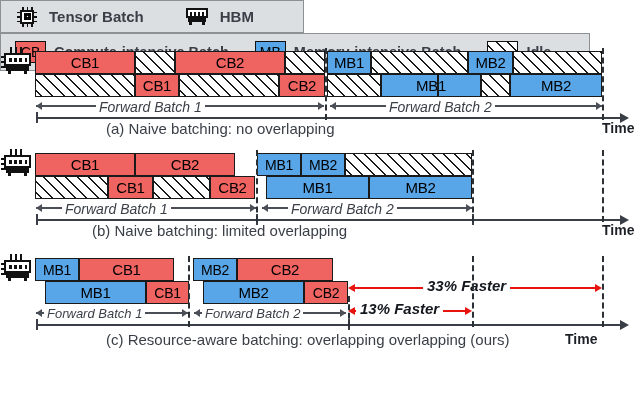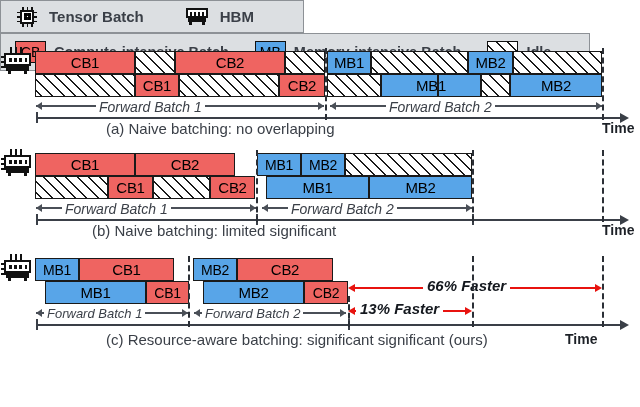--- a/index.html
+++ b/index.html
@@ -227,21 +227,21 @@
 
 <div class="axis" style="left:36px;top:219px;width:586px"></div>
 <div class="arrowhead" style="left:620px;top:215px"></div>
 <div class="tick" style="left:36px;top:214px;height:11px"></div>
 <div class="tick" style="left:256px;top:214px;height:11px"></div>
 <div class="tick" style="left:472px;top:214px;height:11px"></div>
 <div class="vdash" style="left:256px;top:150px;height:72px"></div>
 <div class="vdash" style="left:472px;top:150px;height:72px"></div>
 <div class="vdash" style="left:602px;top:150px;height:72px"></div>
 <div class="timelbl" style="left:602px;top:222px">Time</div>
-<div class="caption" style="left:92px;top:222px">(b) Naive batching: limited significant</div>
+<div class="caption" style="left:92px;top:222px">(b) Naive batching: limited overlapping</div>
 
 <div class="rowicons" style="top:257px">
   <span class="chip">
     <i class="pt" style="left:6px"></i><i class="pt" style="left:11px"></i><i class="pt" style="left:16px"></i>
     <i class="pb" style="left:6px"></i><i class="pb" style="left:11px"></i><i class="pb" style="left:16px"></i>
     <i class="pl" style="top:6px"></i><i class="pl" style="top:11px"></i><i class="pl" style="top:16px"></i>
     <i class="pr" style="top:6px"></i><i class="pr" style="top:11px"></i><i class="pr" style="top:16px"></i>
     <span class="body"></span>
   </span>
   <span class="hbm" style="display:block">
@@ -273,39 +273,39 @@
     <span class="ah ahl"></span>
     <span class="ah ahr"></span>
 </div>
 <div class="brklbl" style="left:202px;top:306px;font-size:13px">Forward Batch 2</div>
 
 <div class="sp" style="left:348px;top:283px;width:254px">
   <span class="ln"></span>
     <span class="ah ahl"></span>
     <span class="ah ahr"></span>
 </div>
-<div class="splbl" style="left:423px;top:277px">66% Faster</div>
+<div class="splbl" style="left:423px;top:277px">33% Faster</div>
 
 <div class="sp" style="left:348px;top:306px;width:124px">
   <span class="ln"></span>
     <span class="ah ahl"></span>
     <span class="ah ahr"></span>
 </div>
 <div class="splbl" style="left:356px;top:300px">13% Faster</div>
 
 <div class="axis" style="left:36px;top:324px;width:586px"></div>
 <div class="arrowhead" style="left:620px;top:320px"></div>
 <div class="tick" style="left:36px;top:319px;height:11px"></div>
 <div class="tick" style="left:348px;top:319px;height:11px"></div>
 <div class="vdash" style="left:188px;top:256px;height:71px"></div>
 <div class="vdash" style="left:348px;top:296px;height:31px"></div>
 <div class="vdash" style="left:472px;top:256px;height:71px"></div>
 <div class="vdash" style="left:602px;top:256px;height:71px"></div>
 <div class="timelbl" style="left:565px;top:331px">Time</div>
-<div class="caption" style="left:106px;top:331px">(c) Resource-aware batching: significant significant (ours)</div>
+<div class="caption" style="left:106px;top:331px">(c) Resource-aware batching: overlapping overlapping (ours)</div>
 
 <div id="bottom-legend">
   <span class="sw cb">CB</span>
   <span class="txt">Compute-intensive Batch</span>
   <span class="gap"></span>
   <span class="sw mb">MB</span>
   <span class="txt">Memory-intensive Batch</span>
   <span class="gap"></span>
   <span class="sw idle"></span>
   <span class="txt">Idle</span>

